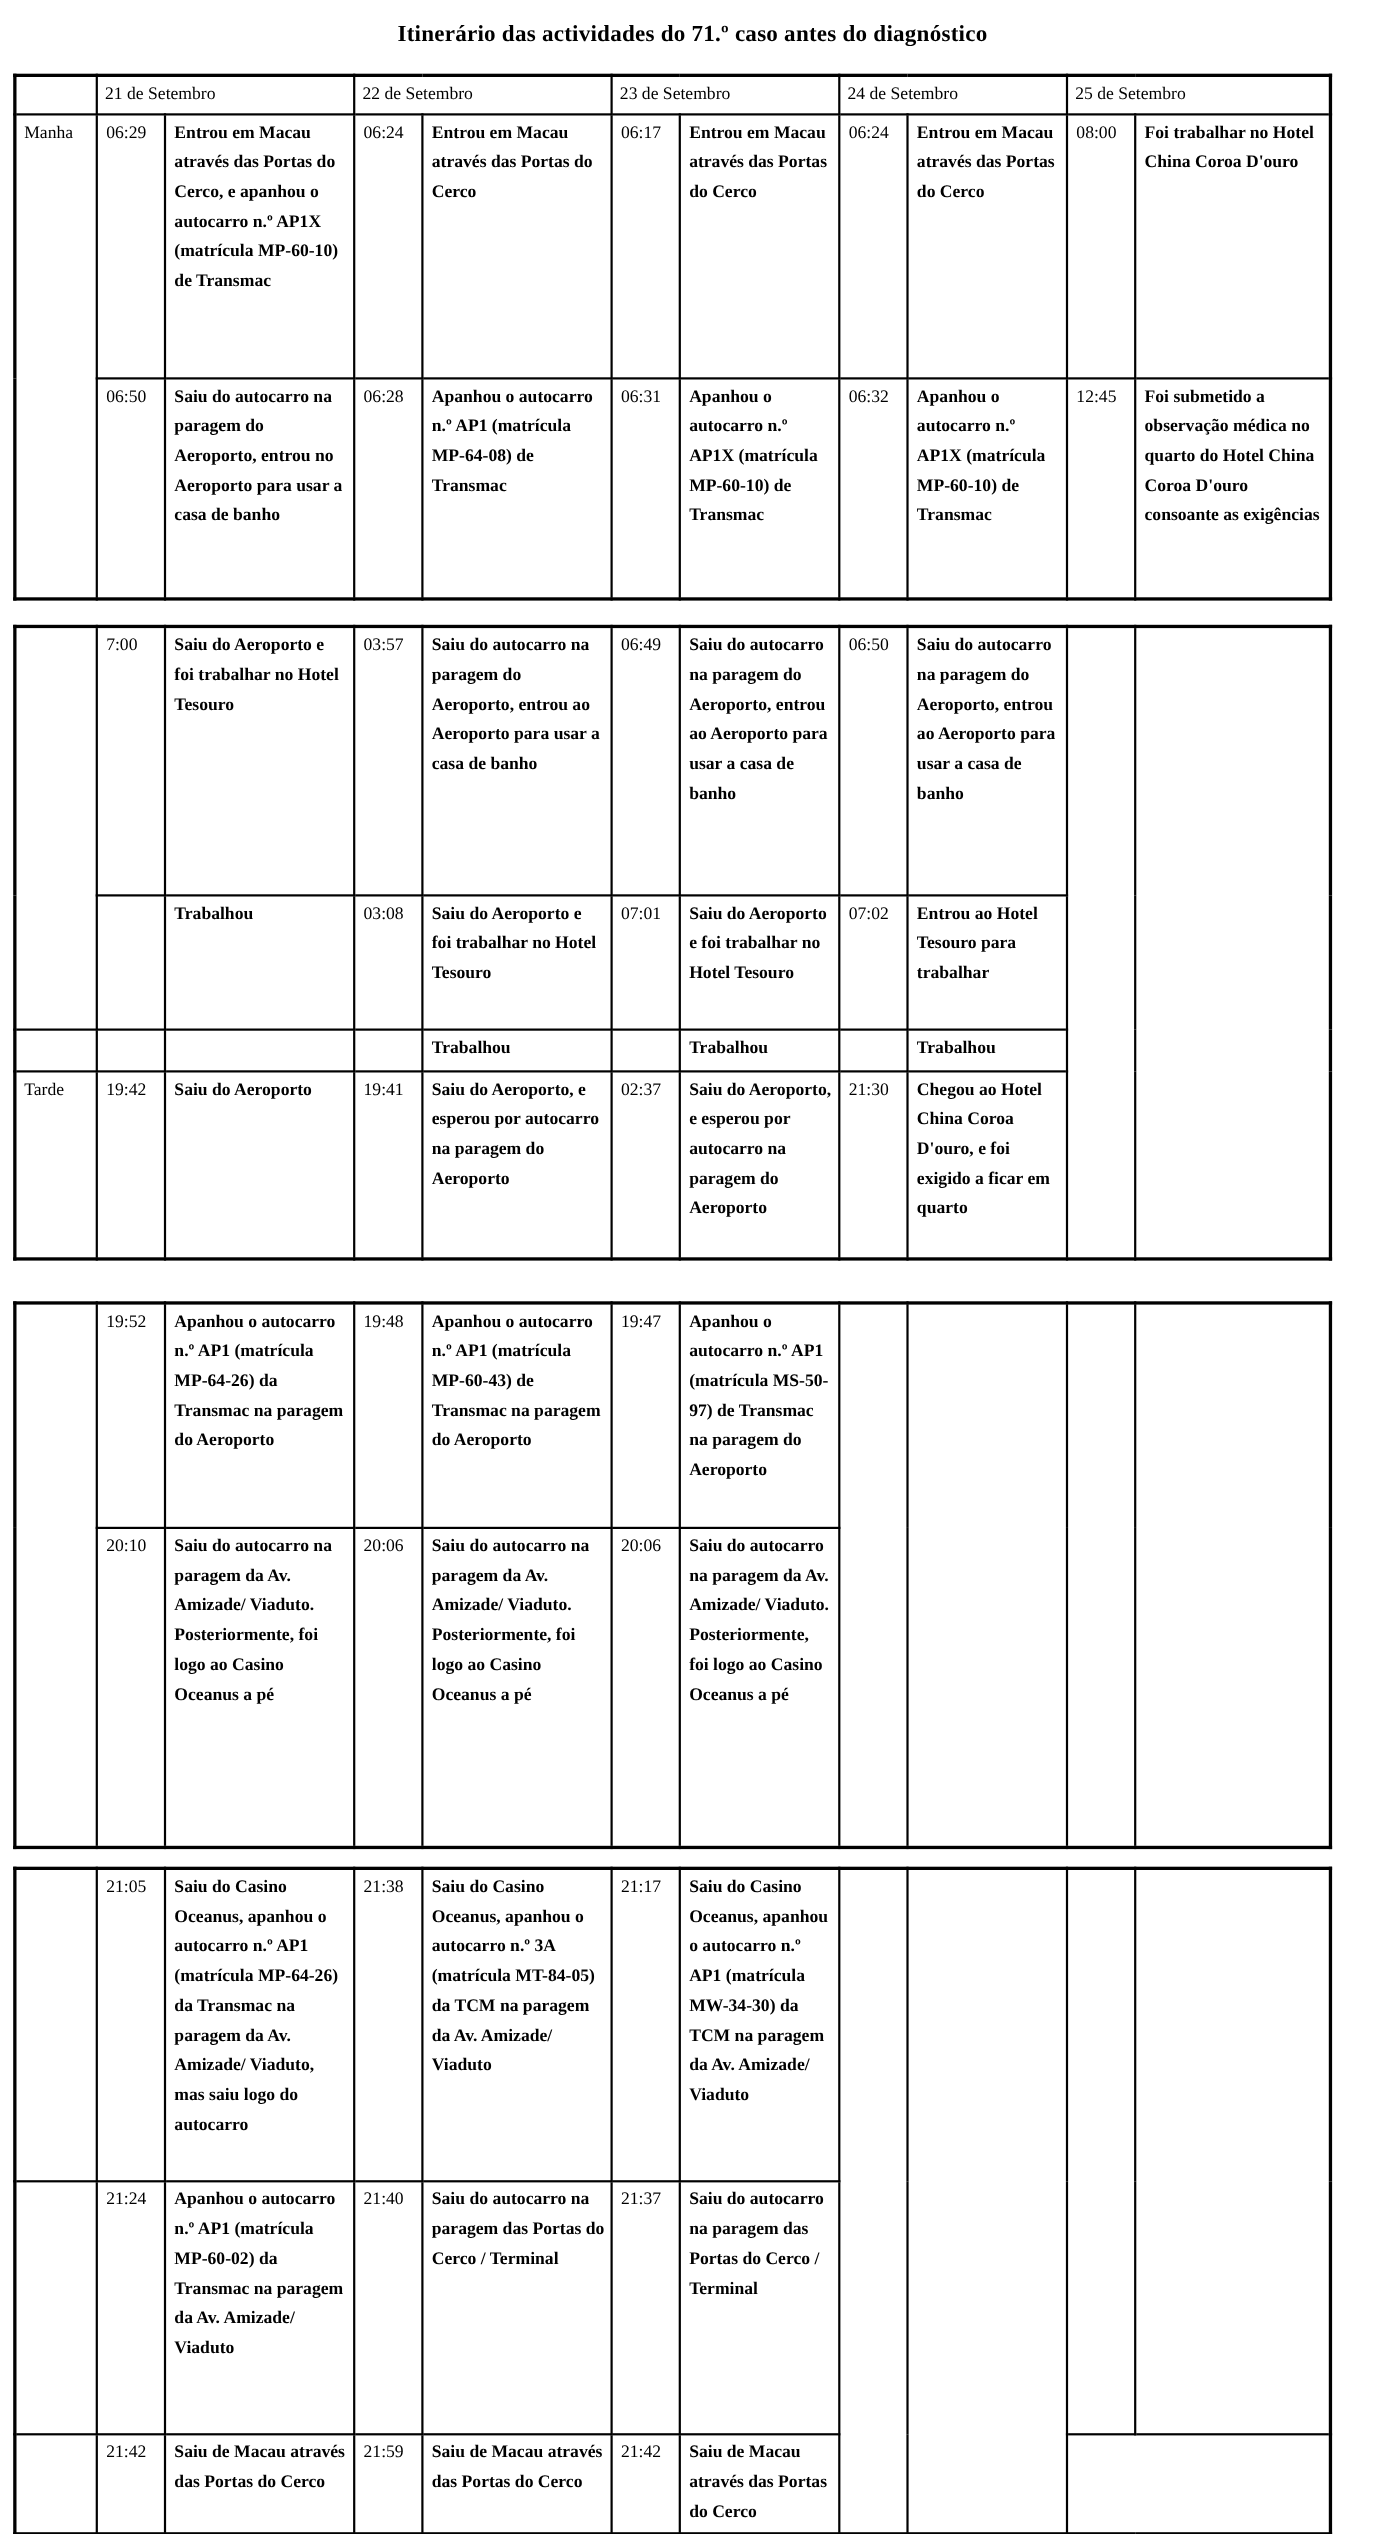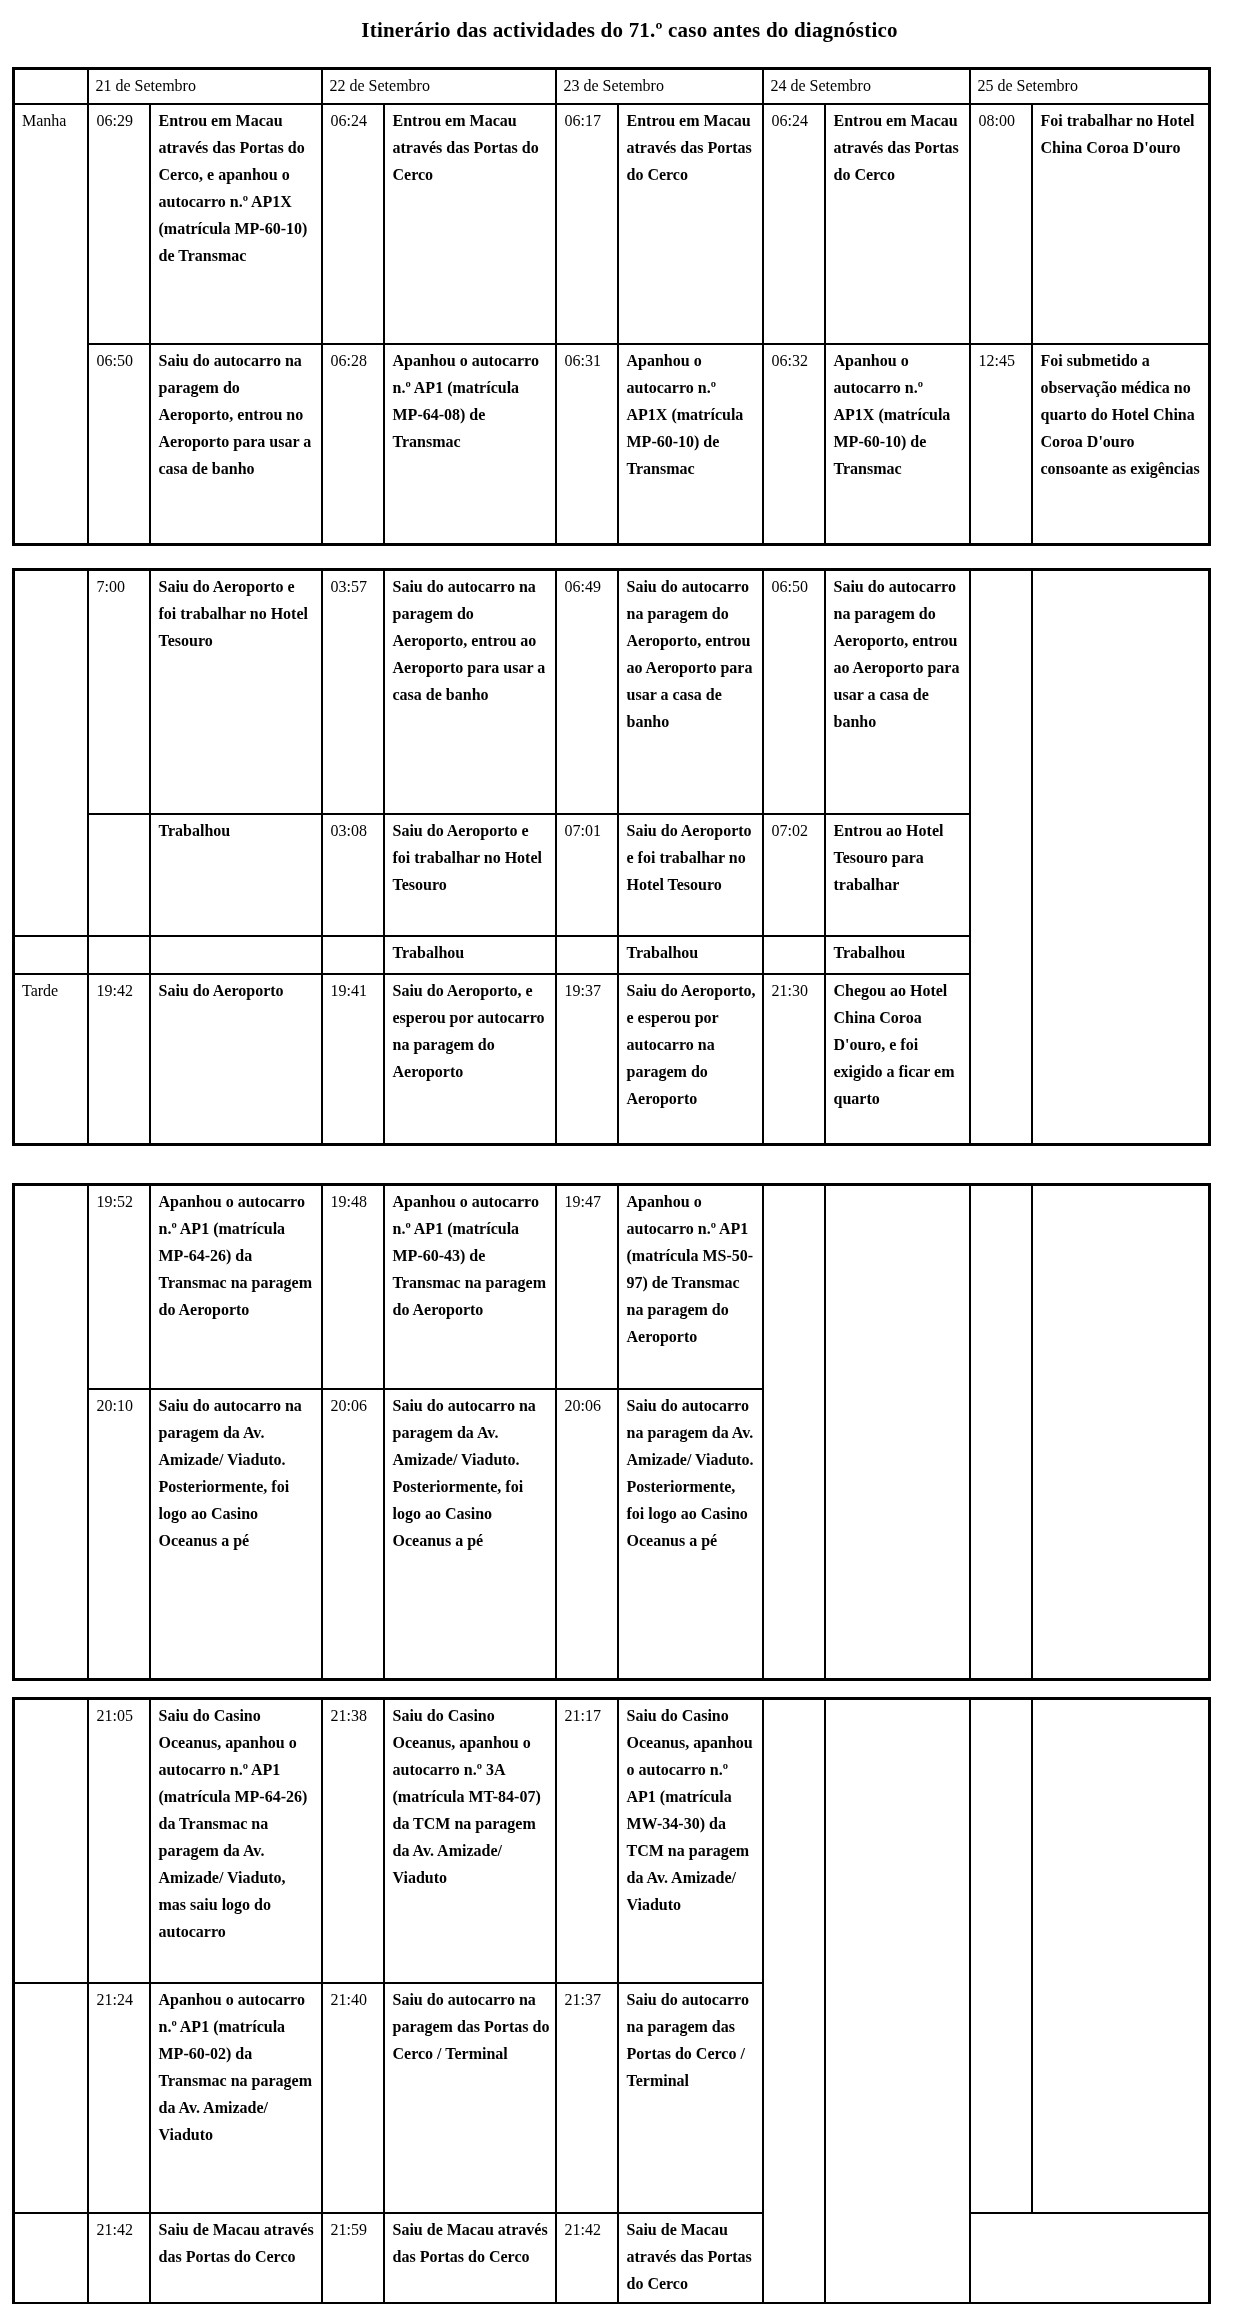--- a/index.html
+++ b/index.html
@@ -154,21 +154,21 @@
       <td class="ac">Trabalhou</td>
       <td class="tm"></td>
       <td class="ac">Trabalhou</td>
     </tr>
     <tr style="height:170px">
       <td class="lab">Tarde</td>
       <td class="tm">19:42</td>
       <td class="ac">Saiu do Aeroporto</td>
       <td class="tm">19:41</td>
       <td class="ac">Saiu do Aeroporto, e esperou por autocarro na paragem do Aeroporto</td>
-      <td class="tm">19:37</td>
+      <td class="tm">02:37</td>
       <td class="ac">Saiu do Aeroporto, e esperou por autocarro na paragem do Aeroporto</td>
       <td class="tm">21:30</td>
       <td class="ac">Chegou ao Hotel China Coroa D'ouro, e foi exigido a ficar em quarto</td>
     </tr>
   </tbody>
     </table>
 
   <div class="gap37"></div>
 
   <table class="itin">
@@ -225,21 +225,21 @@
         <col style="width:145px">
       <col style="width:62px">
         <col style="width:178px">
     </colgroup>
     <tbody>
         <tr style="height:285px">
       <td class="lab"></td>
       <td class="tm">21:05</td>
       <td class="ac">Saiu do Casino Oceanus, apanhou o autocarro n.º AP1 (matrícula MP-64-26) da Transmac na paragem da Av. Amizade/ Viaduto, mas saiu logo do autocarro</td>
       <td class="tm">21:38</td>
-      <td class="ac">Saiu do Casino Oceanus, apanhou o autocarro n.º 3A (matrícula MT-84-07) da TCM na paragem da Av. Amizade/ Viaduto</td>
+      <td class="ac">Saiu do Casino Oceanus, apanhou o autocarro n.º 3A (matrícula MT-84-05) da TCM na paragem da Av. Amizade/ Viaduto</td>
       <td class="tm">21:17</td>
       <td class="ac">Saiu do Casino Oceanus, apanhou o autocarro n.º AP1 (matrícula MW-34-30) da TCM na paragem da Av. Amizade/ Viaduto</td>
       <td class="tm" rowspan="3"></td>
       <td class="ac" rowspan="3"></td>
       <td class="tm" rowspan="2"></td>
       <td class="ac" rowspan="2"></td>
     </tr>
     <tr style="height:230px">
       <td class="lab"></td>
       <td class="tm">21:24</td>

